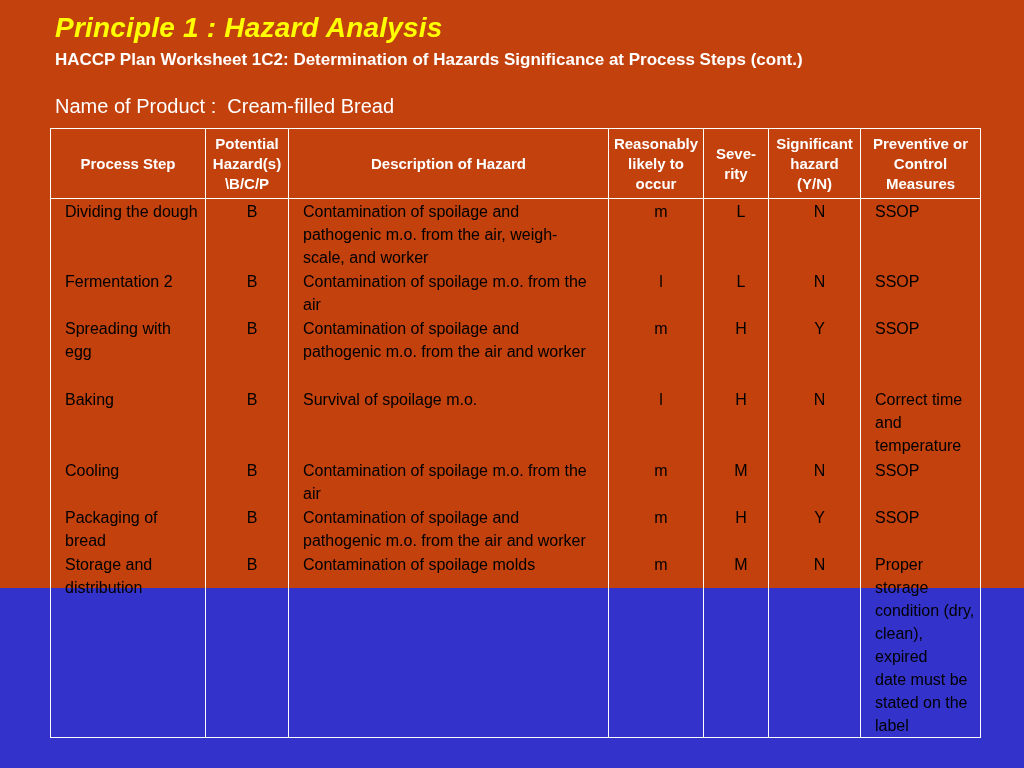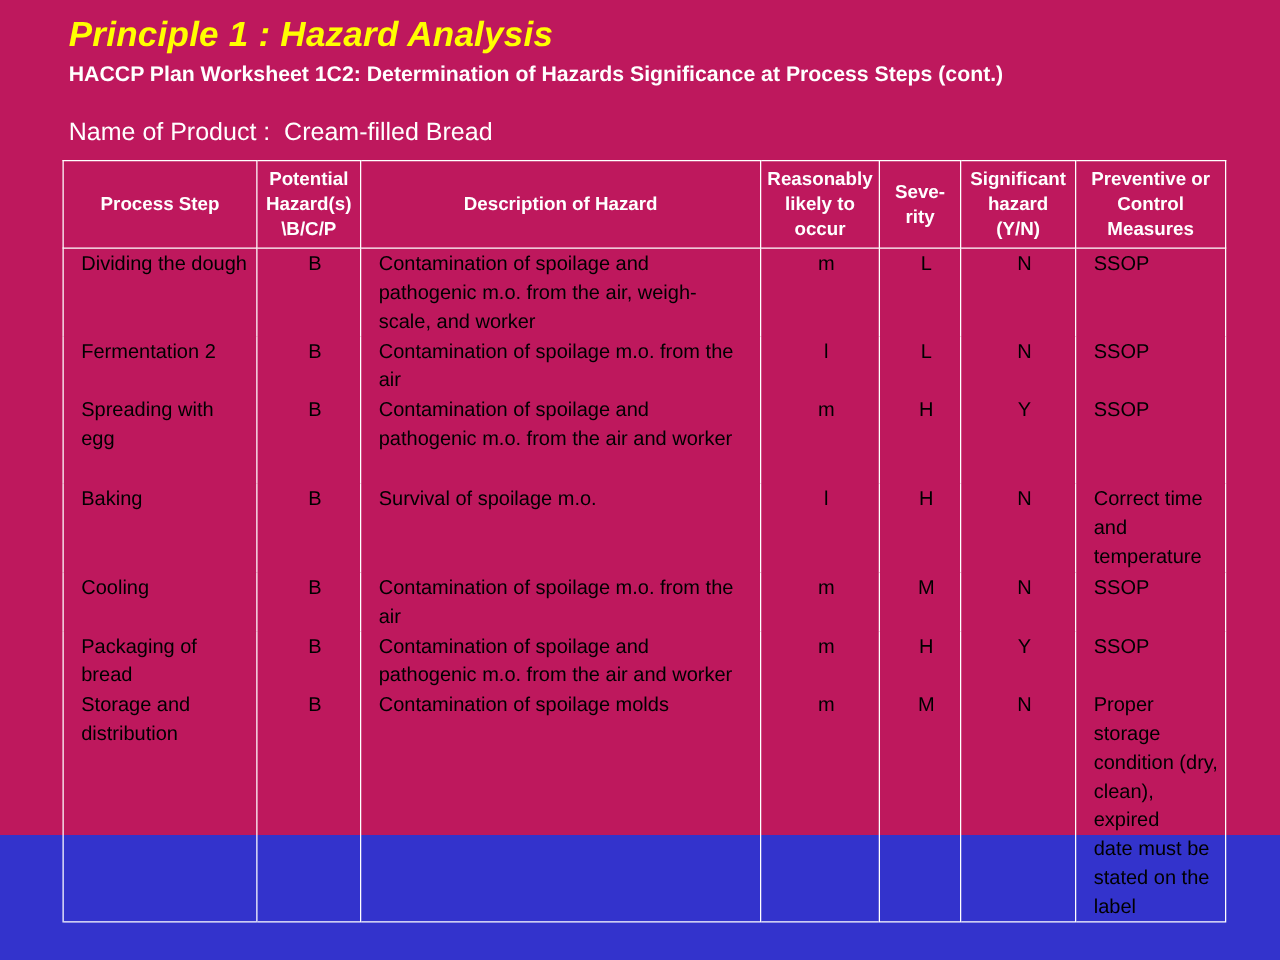--- a/index.html
+++ b/index.html
@@ -3,21 +3,21 @@
 <meta charset="utf-8">
 <style>
   * { box-sizing: border-box; }
   html, body { margin: 0; padding: 0; }
   body {
     width: 1024px; height: 768px;
     background: #3333CC;
     font-family: "Liberation Sans", sans-serif;
     overflow: hidden;
   }
-  .slide { position: relative; width: 1024px; height: 668px; background: #be185d; }
+  .slide { position: relative; width: 1024px; height: 588px; background: #c2410c; }
 
   .title {
     position: absolute; left: 55px; top: 12px;
     color: #FFFF00; font-size: 28px; font-weight: bold; font-style: italic;
     letter-spacing: 0.2px;
   }
   .subtitle {
     position: absolute; left: 55px; top: 50px;
     color: #FFFFFF; font-size: 17px; font-weight: bold;
   }

